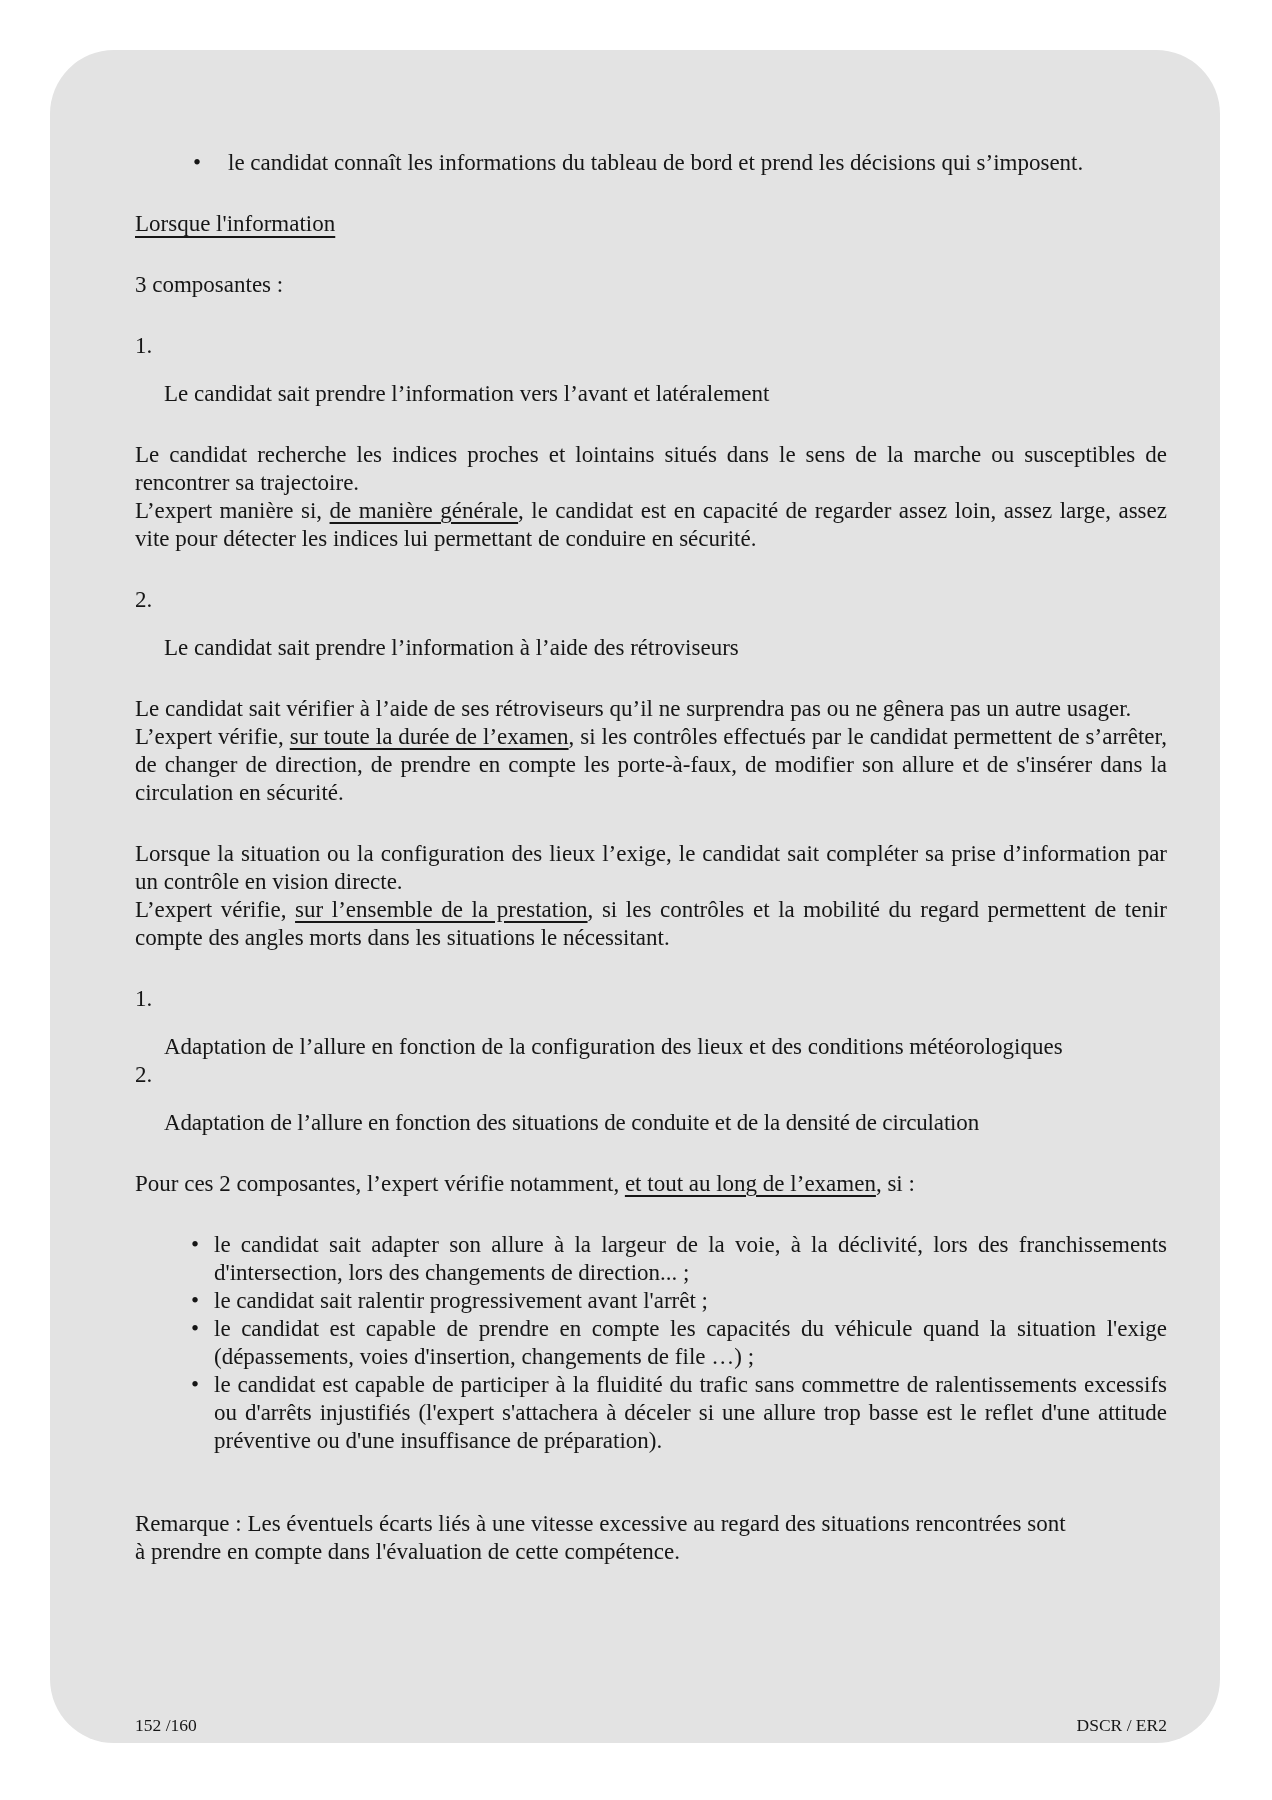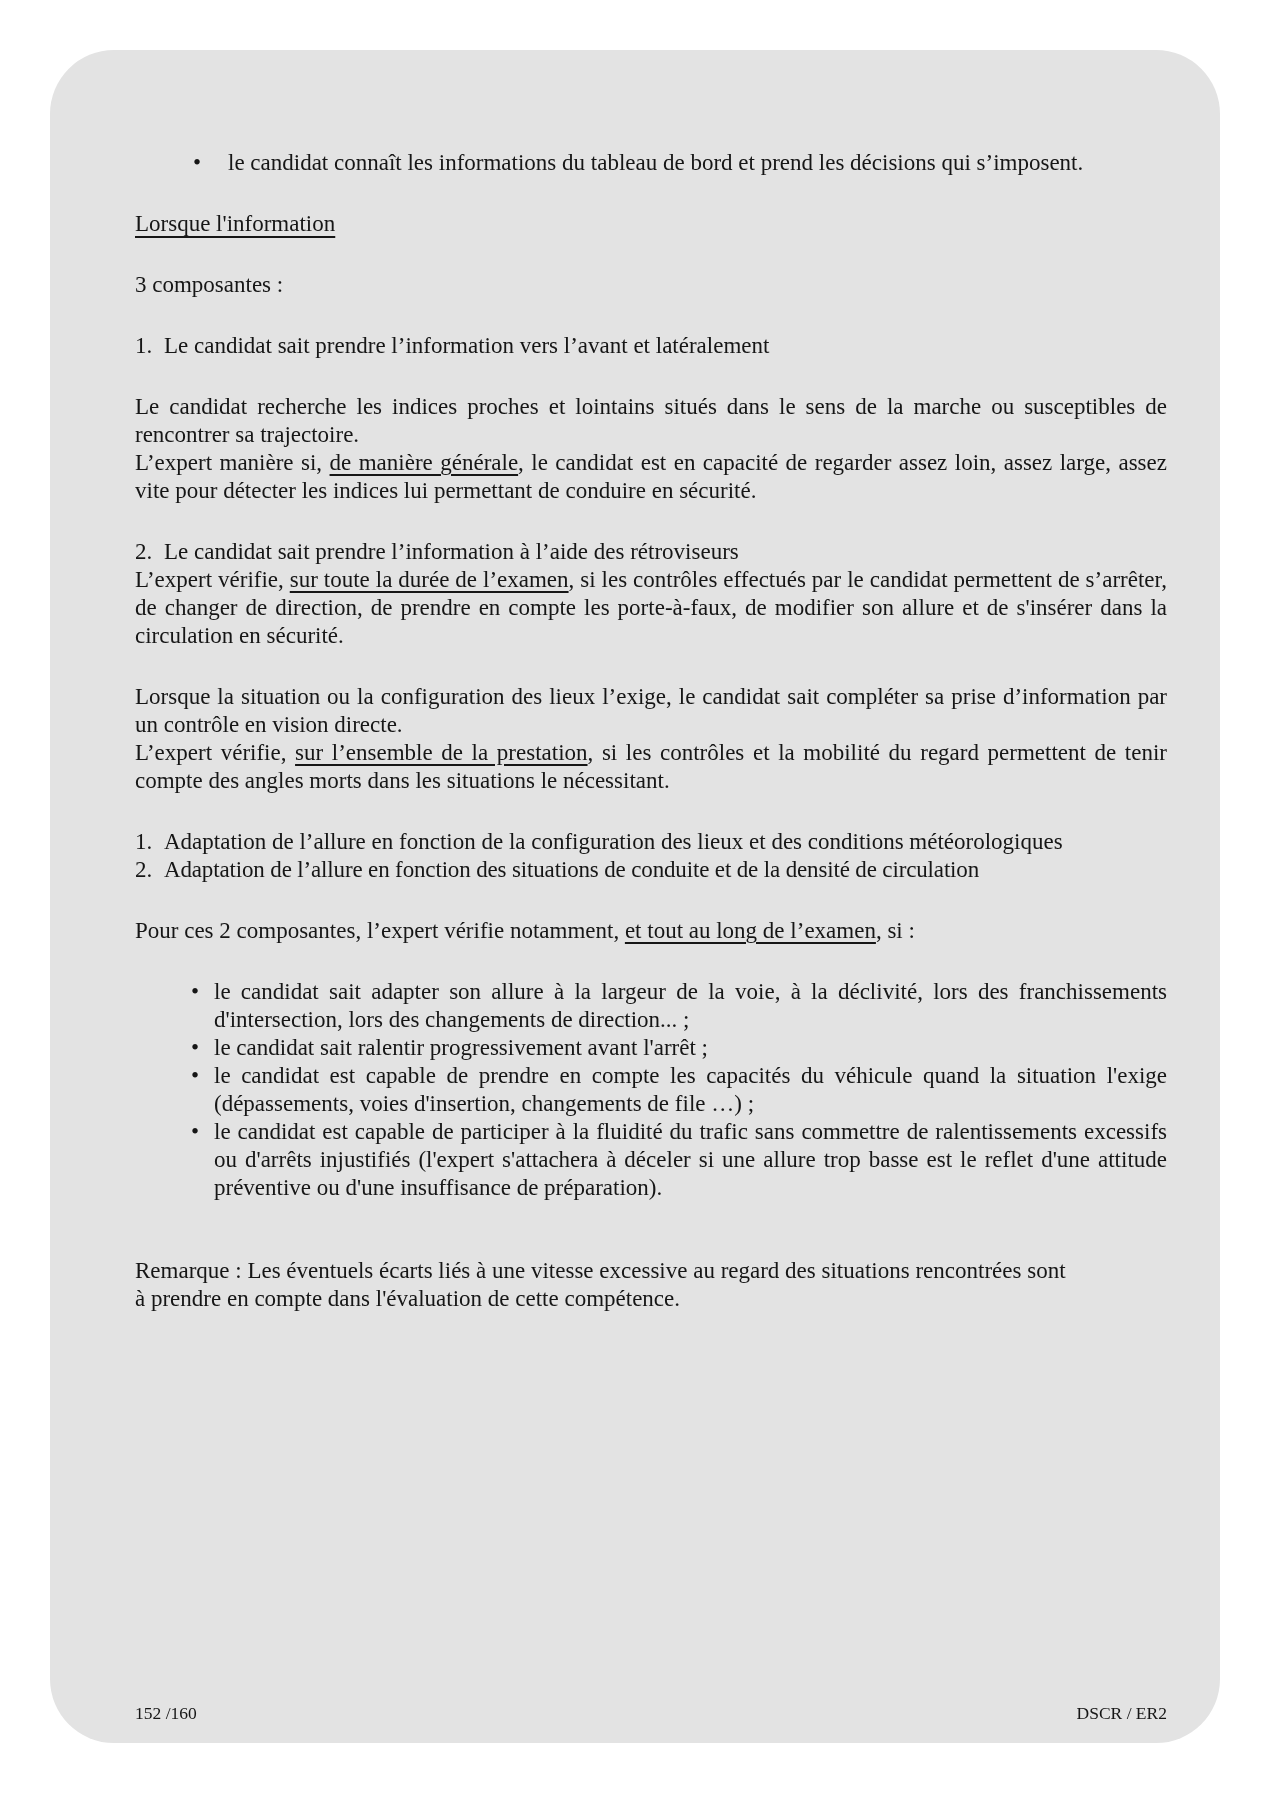--- a/index.html
+++ b/index.html
@@ -59,28 +59,28 @@
   .li.intro .marker {
     flex: 0 0 93px;
     padding-left: 58px;
   }
   .li .li-text { flex: 1 1 auto; }
   .oli { display: flex; align-items: flex-start; }
   .oli .marker {
     flex: 0 0 29px;
     box-sizing: border-box;
   }
-  .oli .li-text { flex: 1 1 auto; }
+  .oli .li-text { flex: 1 1 auto; margin-top: 48px; }
   .tight { letter-spacing: -0.15px; }
   .remark { max-width: 940px; }
   .footer {
     position: absolute;
     left: 85px;
     right: 53px;
-    bottom: 19px;
+    bottom: 7px;
     display: flex;
     justify-content: space-between;
     font-size: 17.5px;
     line-height: 22px;
   }
 </style>
 </head>
 <body>
 
 <div class="stage">
@@ -104,20 +104,21 @@
       </div>
 
       <div class="block j"><span>Le candidat recherche les indices proches et lointains situés dans le sens de la marche ou susceptibles de rencontrer sa trajectoire.</span></div>
       <div class="block flush j"><span>L’expert manière si, </span><span class="u">de manière générale</span><span>, le candidat est en capacité de regarder assez loin, assez large, assez vite pour détecter les indices lui permettant de conduire en sécurité.</span></div>
 
       <div class="block oli">
         <span class="marker">2.</span>
         <div class="li-text">Le candidat sait prendre l’information à l’aide des rétroviseurs</div>
       </div>
 
+      <div class="block j"><span>Le candidat sait vérifier à l’aide de ses rétroviseurs qu’il ne surprendra pas ou ne gênera pas un autre usager.</span></div>
       <div class="block flush j"><span>L’expert vérifie, </span><span class="u">sur toute la durée de l’examen</span><span>, si les contrôles effectués par le candidat permettent de s’arrêter, de changer de direction, de prendre en compte les porte-à-faux, de modifier son allure et de s'insérer dans la circulation en sécurité.</span></div>
 
       <div class="block j"><span>Lorsque la situation ou la configuration des lieux l’exige, le candidat sait compléter sa prise d’information par un contrôle en vision directe.</span></div>
       <div class="block flush j"><span>L’expert vérifie, </span><span class="u">sur l’ensemble de la prestation</span><span>, si les contrôles et la mobilité du regard permettent de tenir compte des angles morts dans les situations le nécessitant.</span></div>
 
 
 
       <div class="block oli">
         <span class="marker">1.</span>
         <div class="li-text">Adaptation de l’allure en fonction de la configuration des lieux et des conditions météorologiques</div>

